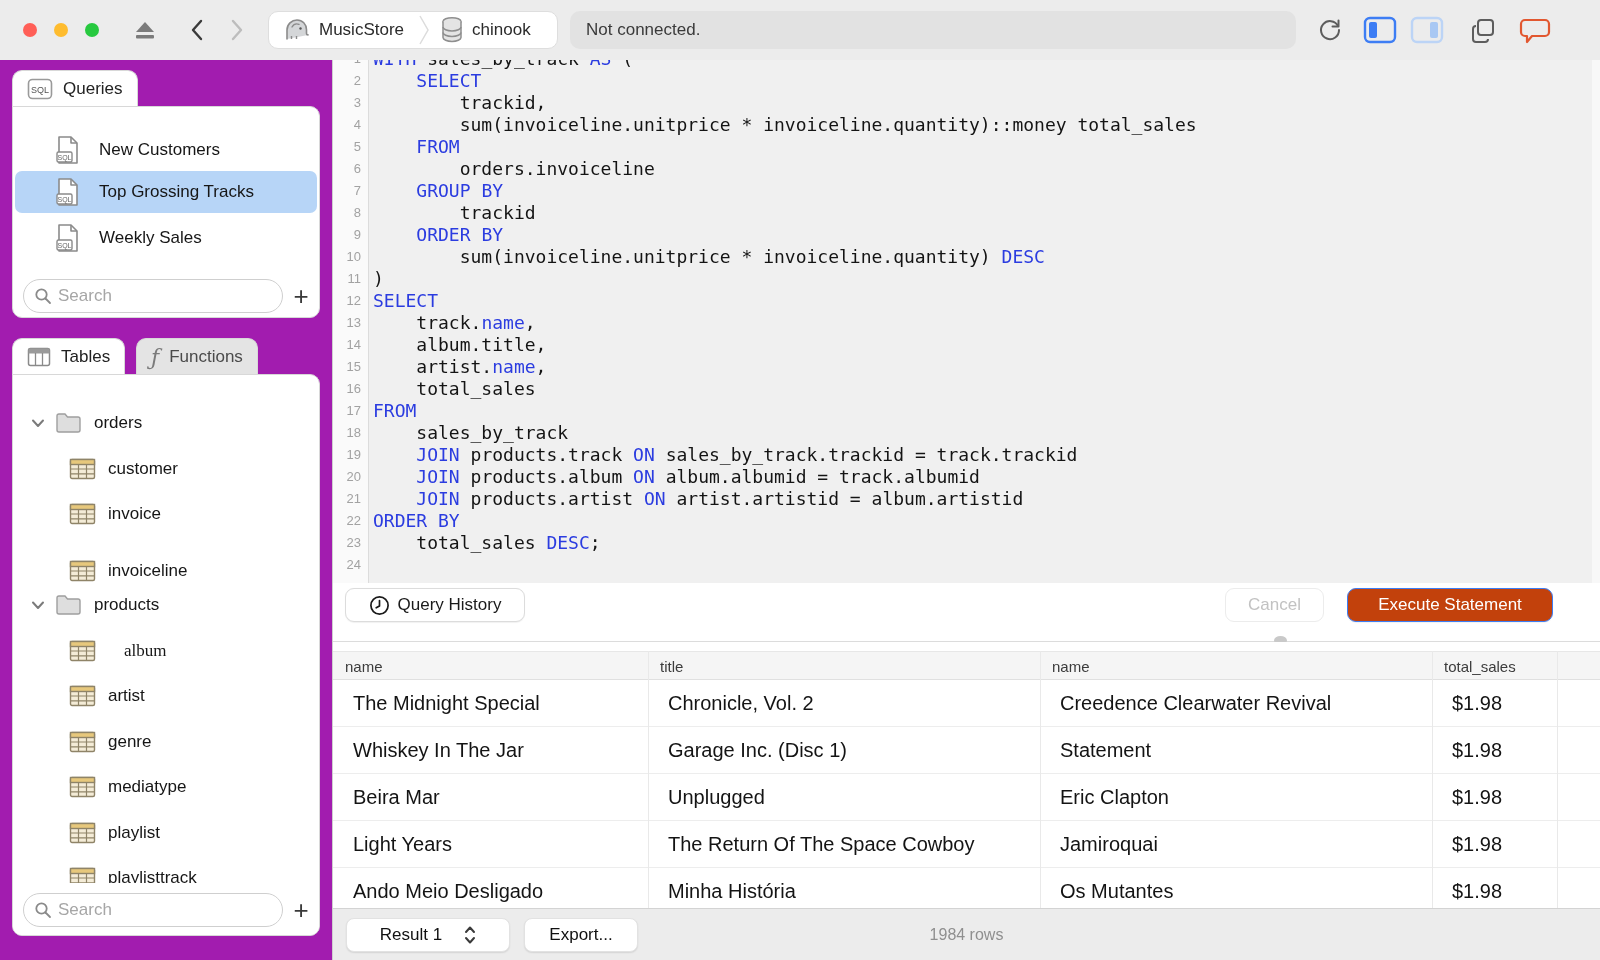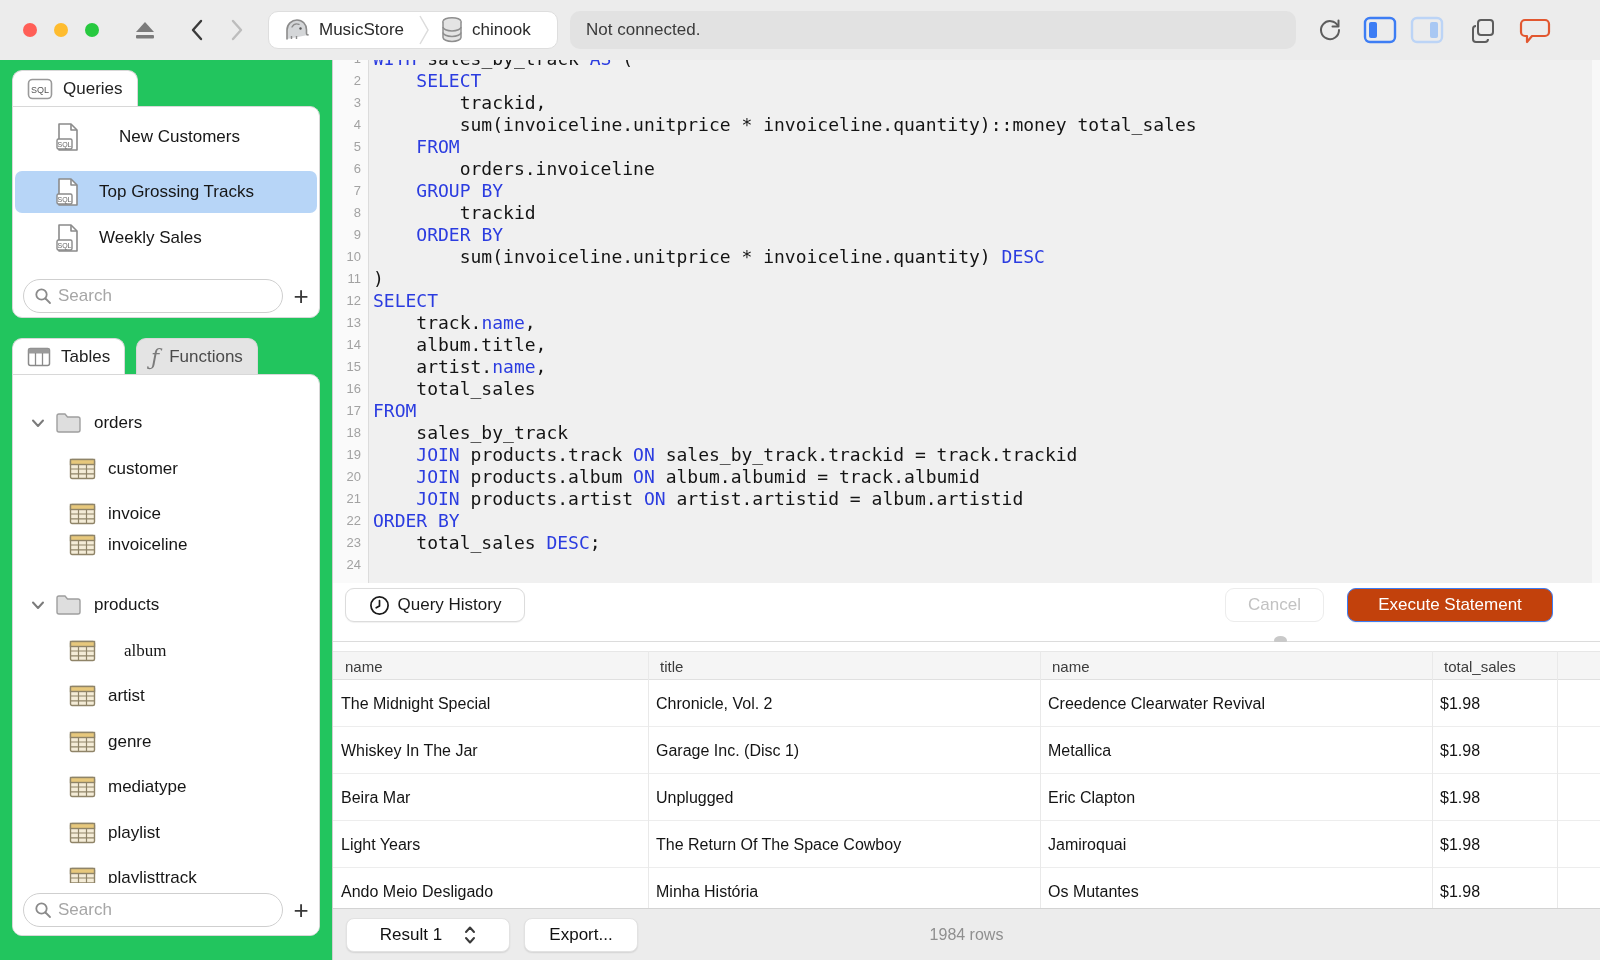--- a/index.html
+++ b/index.html
@@ -9,21 +9,21 @@
 
   
   .titlebar { position:absolute; left:0; top:0; width:1600px; height:60px; background:#ECECEC; }
   .tl { position:absolute; top:23px; width:14px; height:14px; border-radius:50%; }
   .capsule { position:absolute; top:11px; height:38px; background:#fff; border:1px solid #DEDEDE; border-radius:10px; display:flex; align-items:center; }
   .crumb-label { font-size:17px; color:#2b2b2b; }
   .notconnected { position:absolute; top:11px; left:570px; width:726px; height:38px; background:#E2E2E2; border-radius:10px; display:flex; align-items:center; padding-left:16px; font-size:17px; color:#3a3a3a; }
   .tbicon { position:absolute; top:14px; width:34px; height:32px; display:flex; align-items:center; justify-content:center; }
 
   
-  .sidebar { position:absolute; left:0; top:60px; width:333px; height:900px; background:#22c55e; border-right:1px solid #CFCFCF; }
+  .sidebar { position:absolute; left:0; top:60px; width:333px; height:900px; background:#a21caf; border-right:1px solid #CFCFCF; }
   .tab { position:absolute; height:37px; background:#fff; border:1px solid #D8D8D8; border-bottom:none; border-radius:10px 10px 0 0; display:flex; align-items:center; padding:0 14px; font-size:17px; color:#222; }
   .tab.inactive { background:#E4E4E4; color:#4a4a4a; }
   .card { position:absolute; background:#fff; border:1px solid #D8D8D8; border-radius:0 10px 10px 10px; }
   .qitem { position:absolute; left:2px; width:302px; height:42px; display:flex; align-items:center; border-radius:7px; }
   .qitem .lbl { font-size:17px; color:#161616; margin-left:18px; }
   .qitem.selected { background:#B7D5F7; }
   .treerow { position:absolute; display:flex; align-items:center; height:40px; }
   .treerow .lbl { font-size:17px; color:#161616; }
   .searchfield { position:absolute; height:34px; background:#fff; border:1px solid #CFCFCF; border-radius:17px; display:flex; align-items:center; padding-left:10px; }
   .searchfield input { border:none; outline:none; font-size:17px; color:#333; width:80%; background:transparent; font-family:"Liberation Sans",sans-serif; }
@@ -44,21 +44,21 @@
   .edfooter { position:absolute; left:333px; top:583px; width:1267px; height:59px; background:#fff; border-bottom:1px solid #DCDCDC; }
   .pillbtn { position:absolute; top:5px; height:34px; background:#fff; border:1px solid #DCDCDC; border-radius:9px; display:flex; align-items:center; justify-content:center; font-size:17px; color:#1a1a1a; box-shadow:0 0.5px 1px rgba(0,0,0,0.06); }
   .handle-dot { position:absolute; left:941px; top:53px; width:13px; height:9px; border-radius:50%; background:#C9C9C9; }
 
   
   .results { position:absolute; left:333px; top:642px; width:1267px; height:266px; background:#fff; overflow:hidden; }
   .thead { position:absolute; left:0; top:9px; width:1267px; height:29px; background:#F5F5F5; border-top:1px solid #E7E7E7; border-bottom:1px solid #E0E0E0; }
   .th { position:absolute; top:0; height:29px; line-height:29px; padding-left:12px; font-size:15px; color:#3c3c3c; }
   .vline { position:absolute; top:9px; bottom:0; width:1px; background:#E9E9E9; }
   .trow { position:absolute; left:0; width:1267px; height:47px; border-bottom:1px solid #EDEDED; }
-  .td { position:absolute; top:0; height:47px; line-height:47px; padding-left:8px; font-size:16px; color:#141414; white-space:nowrap; overflow:hidden; }
+  .td { position:absolute; top:0; height:47px; line-height:47px; padding-left:20px; font-size:20px; color:#141414; white-space:nowrap; overflow:hidden; }
 
   
   .statusbar { position:absolute; left:333px; top:908px; width:1267px; height:52px; background:#ECECEC; border-top:1px solid #D3D3D3; }
   .statuspill { position:absolute; top:9px; height:34px; background:#fff; border:1px solid #E2E2E2; border-radius:8px; box-shadow:0 1px 1.5px rgba(0,0,0,0.10); display:flex; align-items:center; justify-content:center; font-size:17px; color:#111; }
   .graytext { position:absolute; top:9px; height:34px; line-height:34px; font-size:16px; color:#8F8F8F; }
 
   svg { display:block; }
 </style>
 </head>
 <body>
@@ -151,21 +151,21 @@
       <span style="margin-right:10px;">
         <svg width="26" height="22" viewBox="0 0 26 22">
             <rect x="1.5" y="1.5" width="23" height="19" rx="4" fill="#fff" stroke="#9a9a9a" stroke-width="1.6"></rect>
             <text x="13" y="15" text-anchor="middle" font-size="9" font-family="Liberation Sans, sans-serif" fill="#555">SQL</text>
           </svg>
       </span>
       <span>Queries</span>
     </div>
     <div class="card" style="left:12px; top:46px; width:308px; height:212px;">
       <div id="queries-list">
-          <div class="qitem" style="top: 9px; gap: 20px;">
+          <div class="qitem" style="top: 22px;">
             <span style="margin-left:40px;">
               <svg width="26" height="30" viewBox="0 0 26 30">
   <path d="M4 2 h12 l6 6 v20 h-18 z" fill="#fff" stroke="#8b8b8b" stroke-width="1.6" stroke-linejoin="round"></path>
   <path d="M16 2 v6 h6" fill="none" stroke="#8b8b8b" stroke-width="1.6" stroke-linejoin="round"></path>
   <rect x="2" y="17" width="15" height="10" rx="1.5" fill="#fff" stroke="#8b8b8b" stroke-width="1.4"></rect>
   <text x="9.5" y="24.8" text-anchor="middle" font-size="7" font-family="Liberation Sans, sans-serif" fill="#666">SQL</text>
               </svg>
             </span>
                  <span class="lbl">New Customers</span>
           </div>
@@ -247,21 +247,21 @@
           <div class="treerow" style="top: 119px; left: 0px;">
             <span style="margin-left:56px;">
               <svg width="27" height="22" viewBox="0 0 27 22">
   <rect x="1.5" y="1.5" width="24" height="19" rx="1.5" fill="#F4ECD7" stroke="#8F8468" stroke-width="1.4"></rect>
   <rect x="1.5" y="1.5" width="24" height="5" fill="#E7C87C" stroke="#8F8468" stroke-width="1.4"></rect>
   <path d="M9.5 6.5 v14 M17.5 6.5 v14 M1.5 11 h24 M1.5 15.8 h24" stroke="#8F8468" stroke-width="1.2" fill="none"></path>
               </svg>
             </span>
                    <span class="lbl" style="margin-left:12px;">invoice</span>
           </div>
-          <div class="treerow" style="top: 150px; left: 0px; align-items: center;">
+          <div class="treerow" style="top: 176px; left: 0px; align-items: center;">
             <span style="margin-left:56px;">
               <svg width="27" height="22" viewBox="0 0 27 22">
   <rect x="1.5" y="1.5" width="24" height="19" rx="1.5" fill="#F4ECD7" stroke="#8F8468" stroke-width="1.4"></rect>
   <rect x="1.5" y="1.5" width="24" height="5" fill="#E7C87C" stroke="#8F8468" stroke-width="1.4"></rect>
   <path d="M9.5 6.5 v14 M17.5 6.5 v14 M1.5 11 h24 M1.5 15.8 h24" stroke="#8F8468" stroke-width="1.2" fill="none"></path>
               </svg>
             </span>
                    <span class="lbl" style="margin-left:12px;">invoiceline</span>
           </div>
           <div class="treerow" style="top: 210px; left: 0px;">
@@ -435,21 +435,21 @@
     <div id="tbody">
         <div class="trow" style="top: 38px;">
           <div class="td" style="left: 0px; width: 315px;">The Midnight Special</div>
           <div class="td" style="left: 315px; width: 392px;">Chronicle, Vol. 2</div>
           <div class="td" style="left: 707px; width: 392px;">Creedence Clearwater Revival</div>
           <div class="td" style="left: 1099px; width: 125px;">$1.98</div>
         </div>
         <div class="trow" style="top: 85px;">
           <div class="td" style="left: 0px; width: 315px;">Whiskey In The Jar</div>
           <div class="td" style="left: 315px; width: 392px;">Garage Inc. (Disc 1)</div>
-          <div class="td" style="left: 707px; width: 392px;">Metallica</div>
+          <div class="td" style="left: 707px; width: 392px;">Statement</div>
           <div class="td" style="left: 1099px; width: 125px;">$1.98</div>
         </div>
         <div class="trow" style="top: 132px;">
           <div class="td" style="left: 0px; width: 315px;">Beira Mar</div>
           <div class="td" style="left: 315px; width: 392px;">Unplugged</div>
           <div class="td" style="left: 707px; width: 392px;">Eric Clapton</div>
           <div class="td" style="left: 1099px; width: 125px;">$1.98</div>
         </div>
         <div class="trow" style="top: 179px;">
           <div class="td" style="left: 0px; width: 315px;">Light Years</div>

